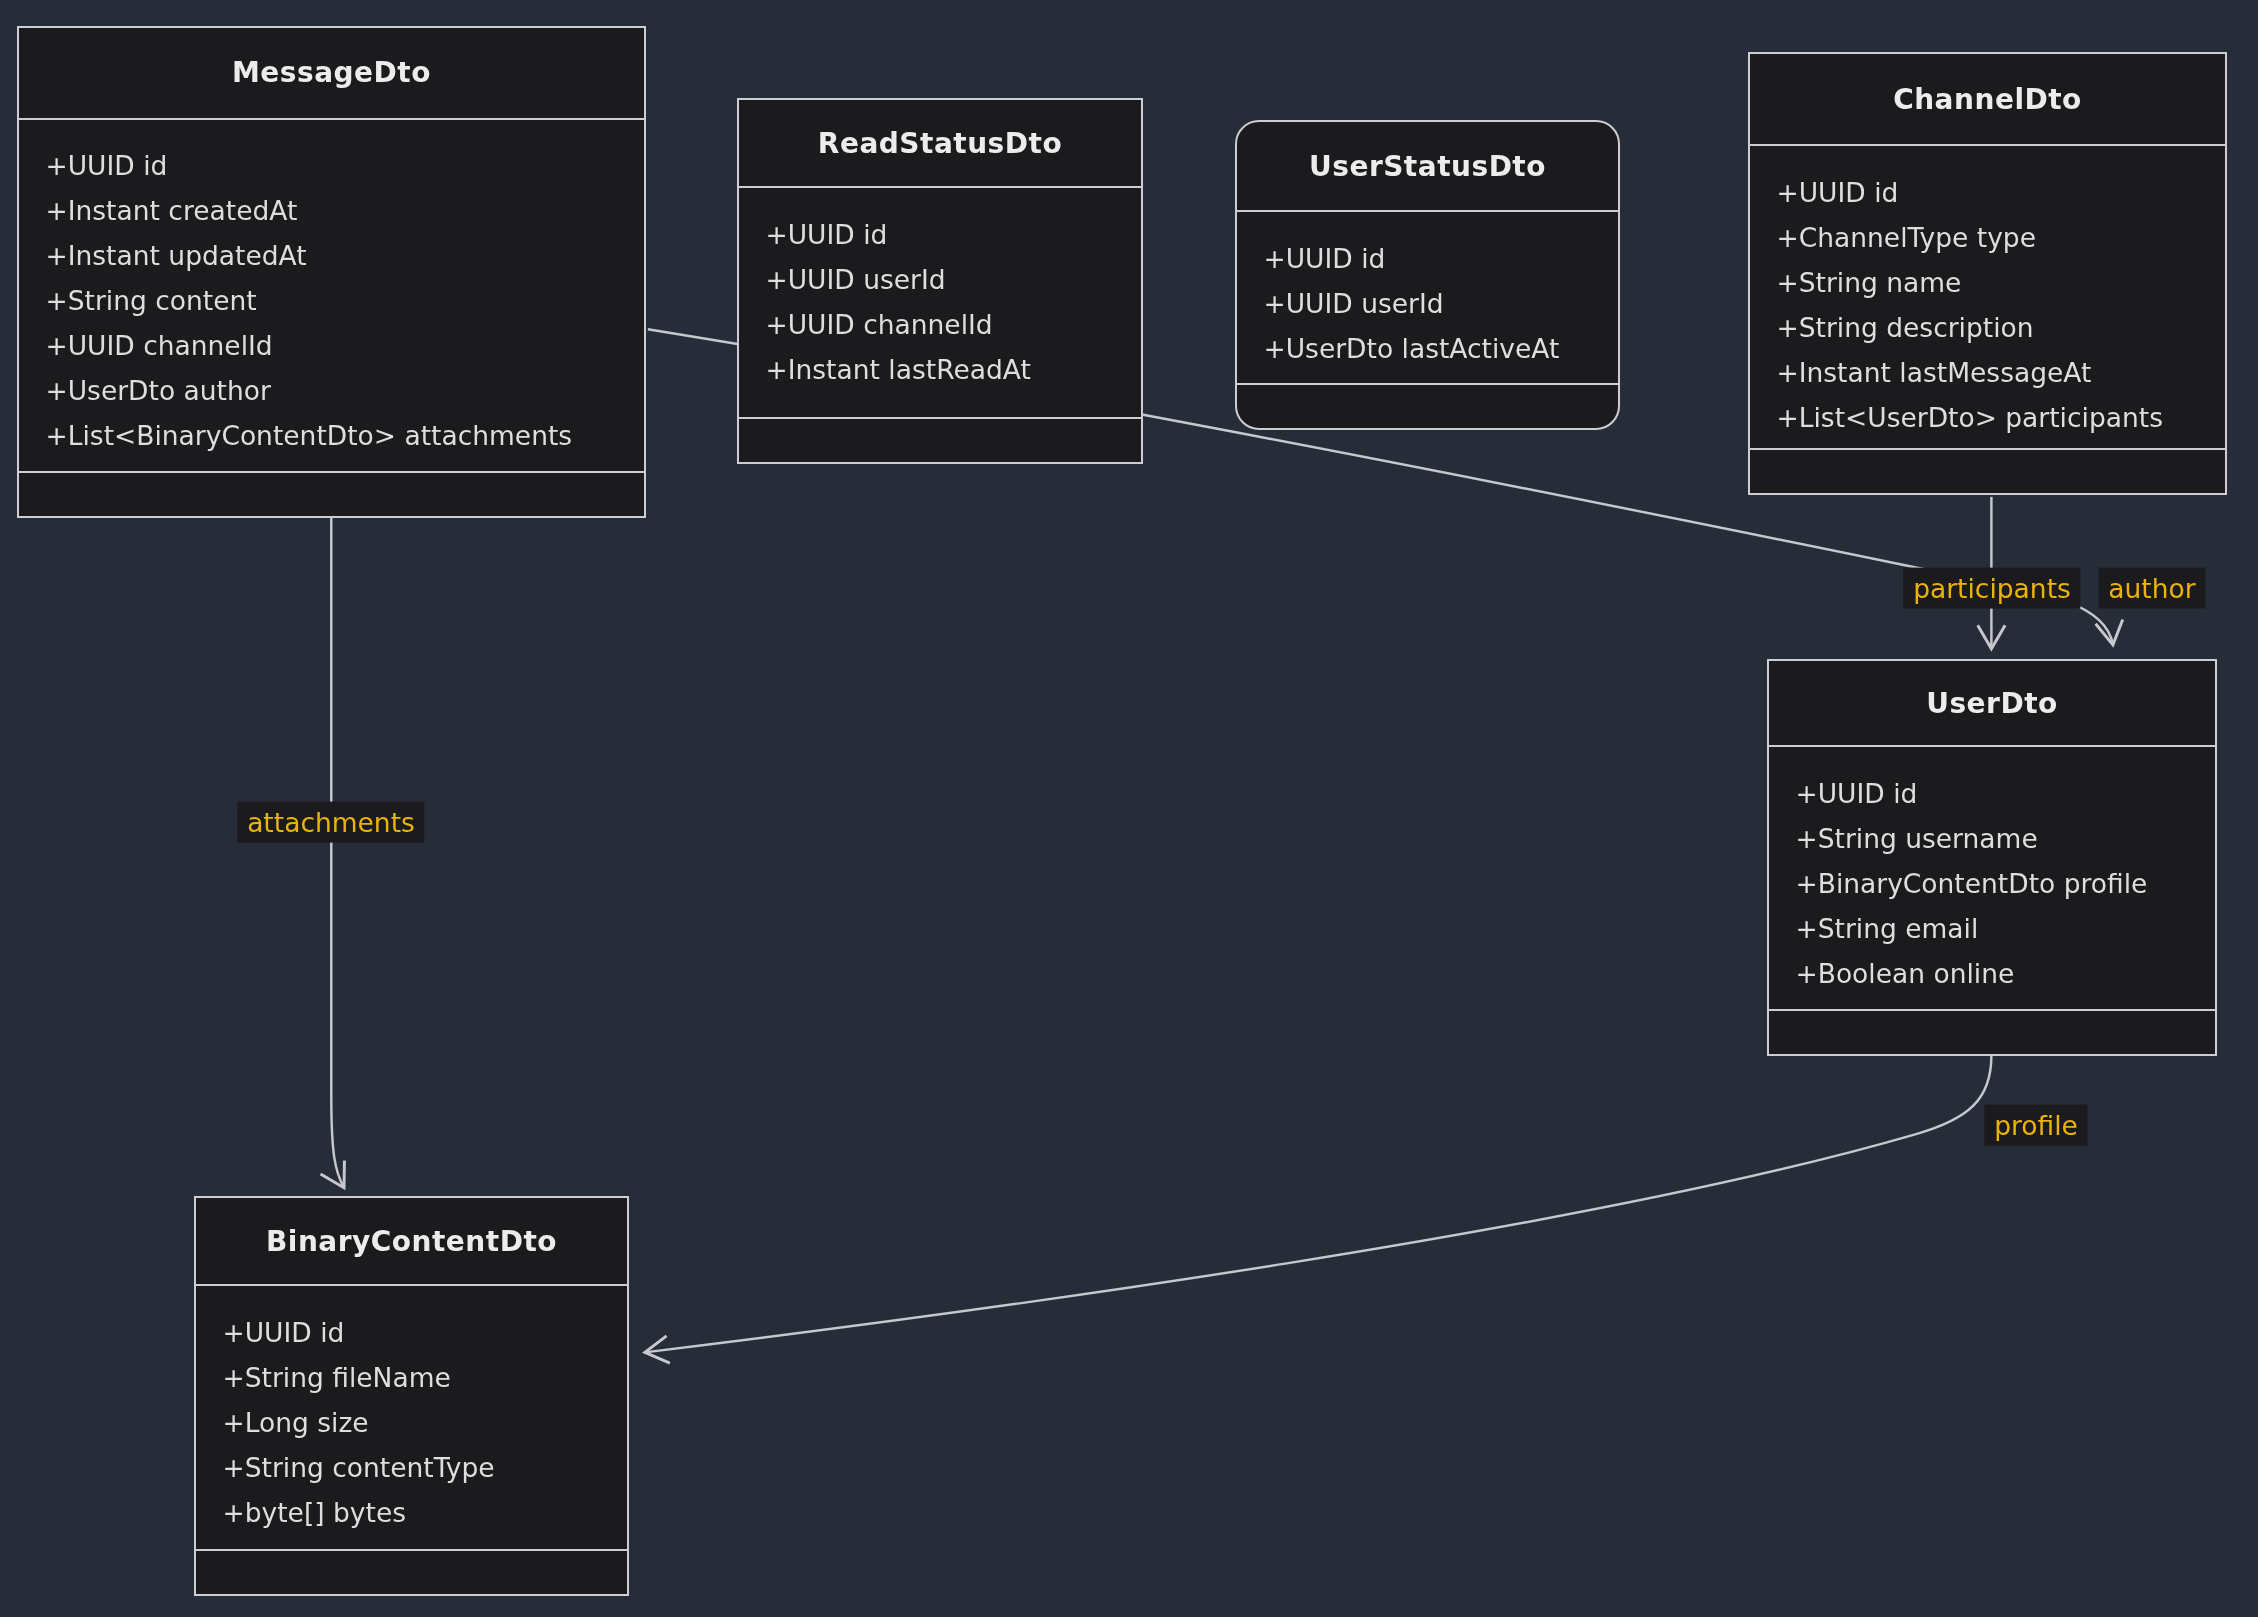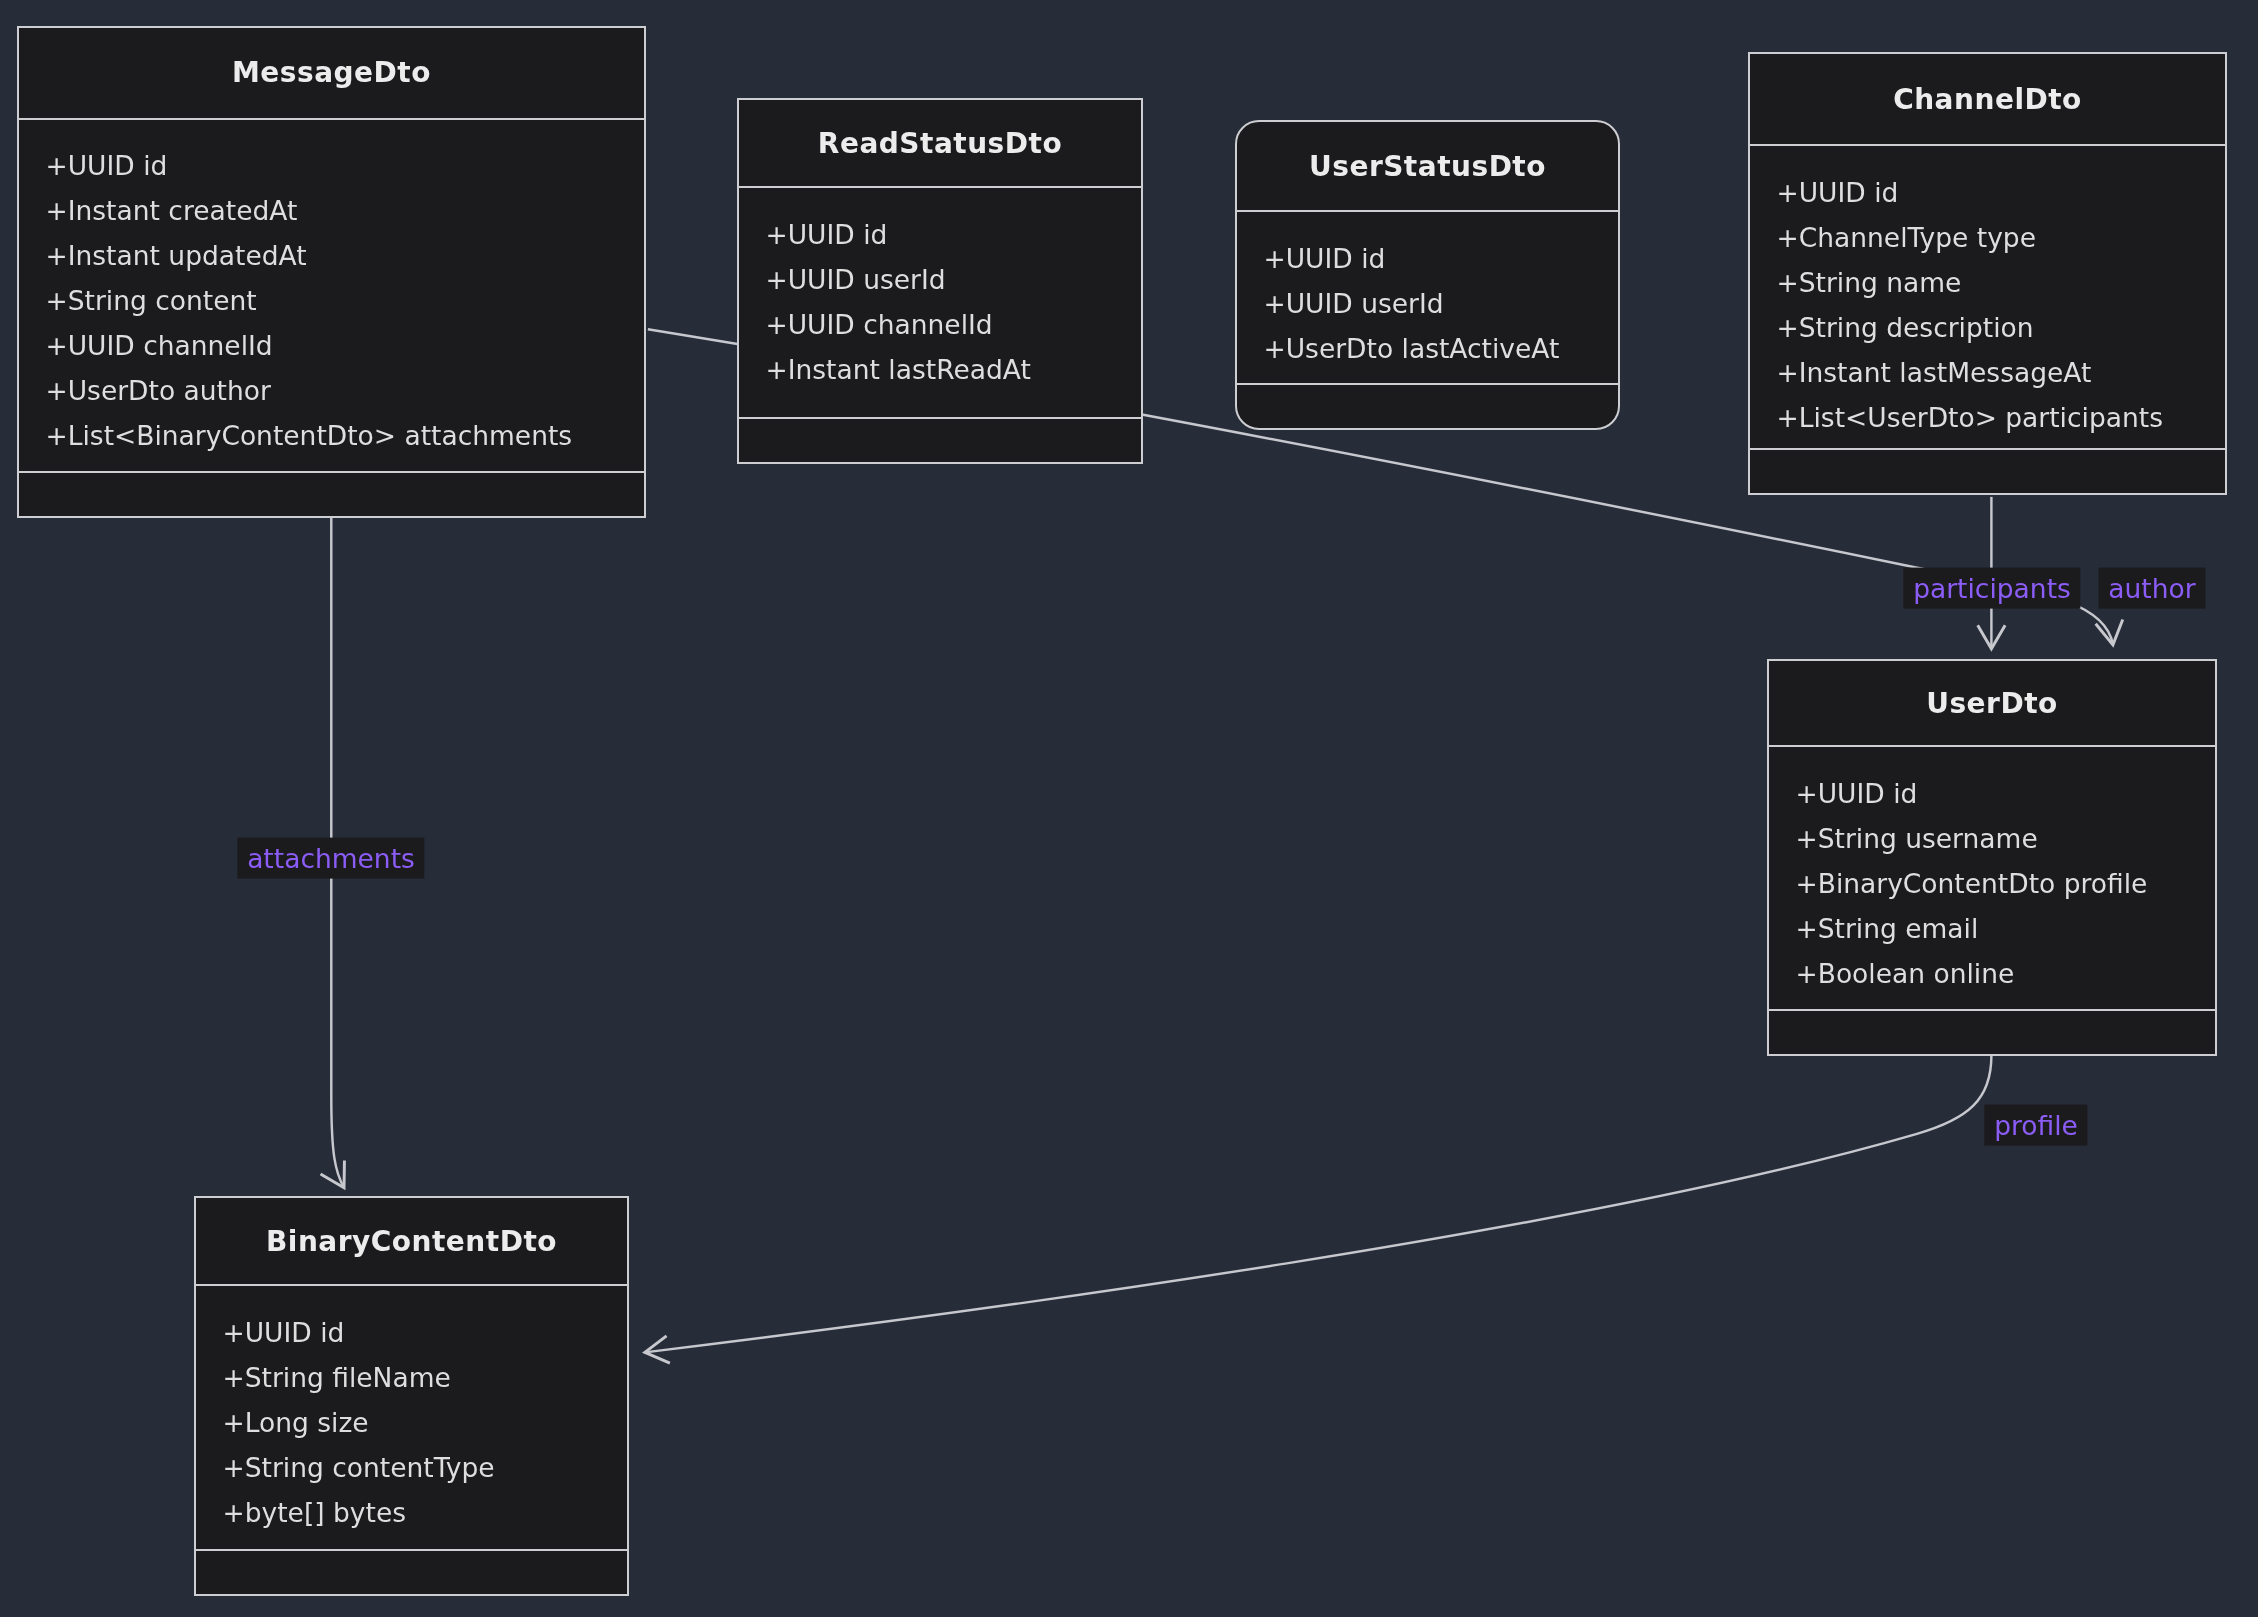--- a/index.html
+++ b/index.html
@@ -58,26 +58,26 @@
   #box-channel .class-title{height:90px;}
   #box-user      {left:1767px; top:659px;  width:450px; height:397px;}
   #box-user .class-title{height:84px;}
   #box-binary    {left:194px;  top:1196px; width:435px; height:400px;}
   #box-binary .class-title{height:86px;}
 
   .edge-label{
     position:absolute;
     transform:translate(-50%,-50%);
     background:#1b1b1d;
-    color:#8b5cf6;
+    color:#eab308;
     font-size:26.5px;
     padding:4.9px 9.8px;
     white-space:nowrap;
   }
-  #label-attachments {left:331px;  top:858px;text-align:right;}
+  #label-attachments {left:331px;  top:822px;text-align:right;}
   #label-participants{left:1992px; top:588px;}
   #label-author      {left:2152px; top:588px;}
   #label-profile     {left:1992px; top:1125px;margin-left:44px;}
 </style>
 </head>
 <body>
 
 <div class="canvas">
 
   <svg id="edge-layer" width="2258" height="1617" viewBox="0 0 2304 1650" xmlns="http://www.w3.org/2000/svg">

